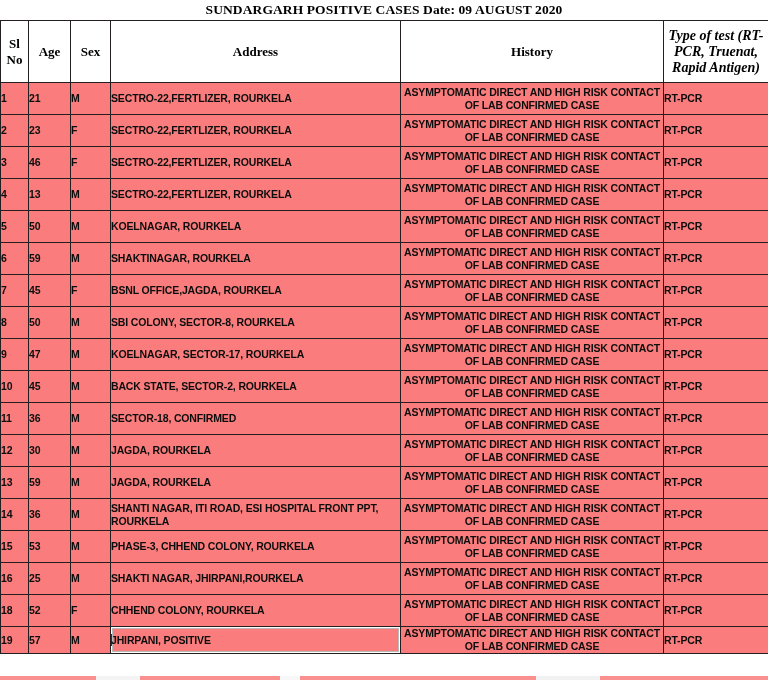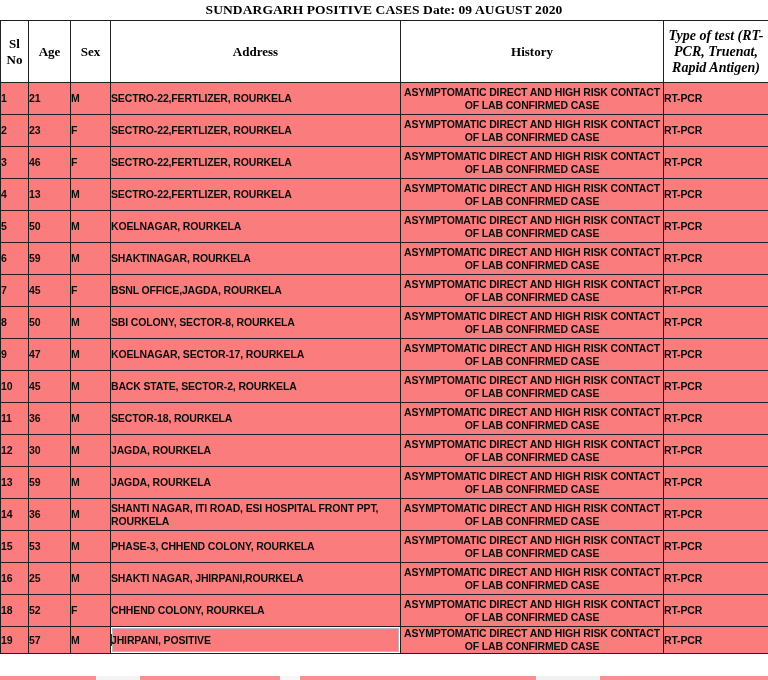--- a/index.html
+++ b/index.html
@@ -264,21 +264,21 @@
           <td class="c-hist">
             <span class="hist-line">ASYMPTOMATIC DIRECT AND HIGH RISK CONTACT</span>
             <span class="hist-line">OF LAB CONFIRMED CASE</span>
           </td>
           <td class="c-test">RT-PCR</td>
         </tr>
         <tr>
           <td class="c-sl">11</td>
           <td class="c-age">36</td>
           <td class="c-sex">M</td>
-          <td class="c-addr">SECTOR-18, ROURKELA</td>
+          <td class="c-addr">SECTOR-18, CONFIRMED</td>
           <td class="c-hist">
             <span class="hist-line">ASYMPTOMATIC DIRECT AND HIGH RISK CONTACT</span>
             <span class="hist-line">OF LAB CONFIRMED CASE</span>
           </td>
           <td class="c-test">RT-PCR</td>
         </tr>
         <tr>
           <td class="c-sl">12</td>
           <td class="c-age">30</td>
           <td class="c-sex">M</td>

